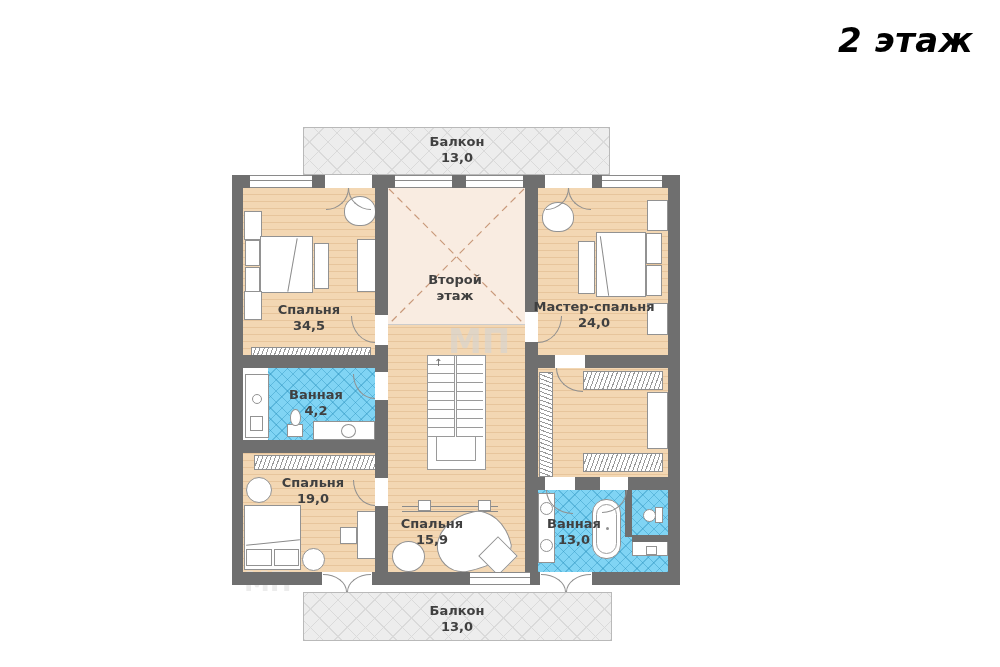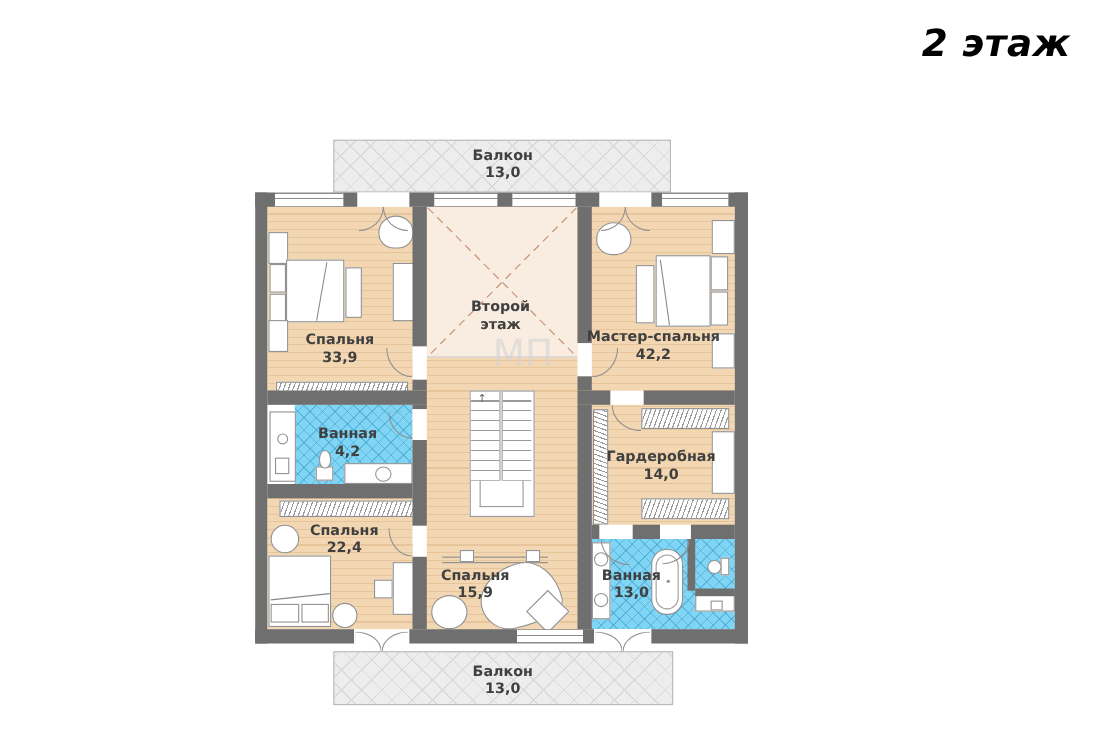--- a/index.html
+++ b/index.html
@@ -24,21 +24,21 @@
   .railv{border:1px solid #8f8f8f;background-color:#fff;
         background-image:repeating-linear-gradient(20deg,transparent 0 3px,#9a9a9a 3px 4px);}
   .arc{border:0 solid #8f8f8f;background:transparent;}
   .label{position:absolute;transform:translate(-50%,-50%);text-align:center;
          font-weight:bold;font-size:13px;line-height:1.22;color:#404040;white-space:nowrap;}
   .title{position:absolute;font-weight:bold;font-size:34px;color:#000;letter-spacing:.5px;}
   .stairs{position:absolute;left:427px;top:355px;width:57px;height:113px;background:#fff;border:1px solid #9a9a9a;}
   .flight{position:absolute;top:0;width:26px;height:81px;background-color:#fff;
           background-image:repeating-linear-gradient(to bottom,transparent 0 8px,#9a9a9a 8px 9px);}
   .landing{position:absolute;left:8px;top:81px;width:38px;height:23px;border:1px solid #9a9a9a;border-top:none;}
-  .wm{position:absolute;font-weight:normal;color:#d4d4d4;opacity:.6;}
+  .wm{position:absolute;font-weight:bold;color:#d4d4d4;opacity:.6;margin-top:19px;}
   .thinline{background:#8a8a8a;}
 </style>
 </head>
 <body>
 
 <div class="page">
 
   <div class="title" style="left:838px;top:20px;font-style:italic;">2 этаж</div>
 
   <div class="abs balc" style="left:303px;top:127px;width:307px;height:48px;"></div>
@@ -193,41 +193,37 @@
   <div class="abs arc" style="left:347px;top:574px;width:24px;height:18px;border-left-width:1px;border-top-width:1px;border-top-left-radius:100%;"></div>
   <div class="abs arc" style="left:541px;top:574px;width:25px;height:18px;border-right-width:1px;border-top-width:1px;border-top-right-radius:100%;"></div>
   <div class="abs arc" style="left:566px;top:574px;width:25px;height:18px;border-left-width:1px;border-top-width:1px;border-top-left-radius:100%;"></div>
 
   <div class="label" style="left:457px;top:150px;">
     <div>Балкон</div>
     <div>13,0</div>
   </div>
   <div class="label" style="left:309px;top:318px;">
     <div>Спальня</div>
-    <div>33,9</div>
+    <div>34,5</div>
   </div>
   <div class="label" style="left:455px;top:288px;">
     <div>Второй</div>
     <div>этаж</div>
   </div>
   <div class="label" style="left:594px;top:315px;">
     <div>Мастер-спальня</div>
-    <div>42,2</div>
+    <div>24,0</div>
   </div>
   <div class="label" style="left:316px;top:403px;">
     <div>Ванная</div>
     <div>4,2</div>
   </div>
-  <div class="label" style="left:601px;top:424px;">
-    <div>Гардеробная</div>
-    <div>14,0</div>
-  </div>
   <div class="label" style="left:313px;top:491px;">
     <div>Спальня</div>
-    <div>22,4</div>
+    <div>19,0</div>
   </div>
   <div class="label" style="left:432px;top:532px;">
     <div>Спальня</div>
     <div>15,9</div>
   </div>
   <div class="label" style="left:574px;top:532px;">
     <div>Ванная</div>
     <div>13,0</div>
   </div>
   <div class="label" style="left:457px;top:619px;">

